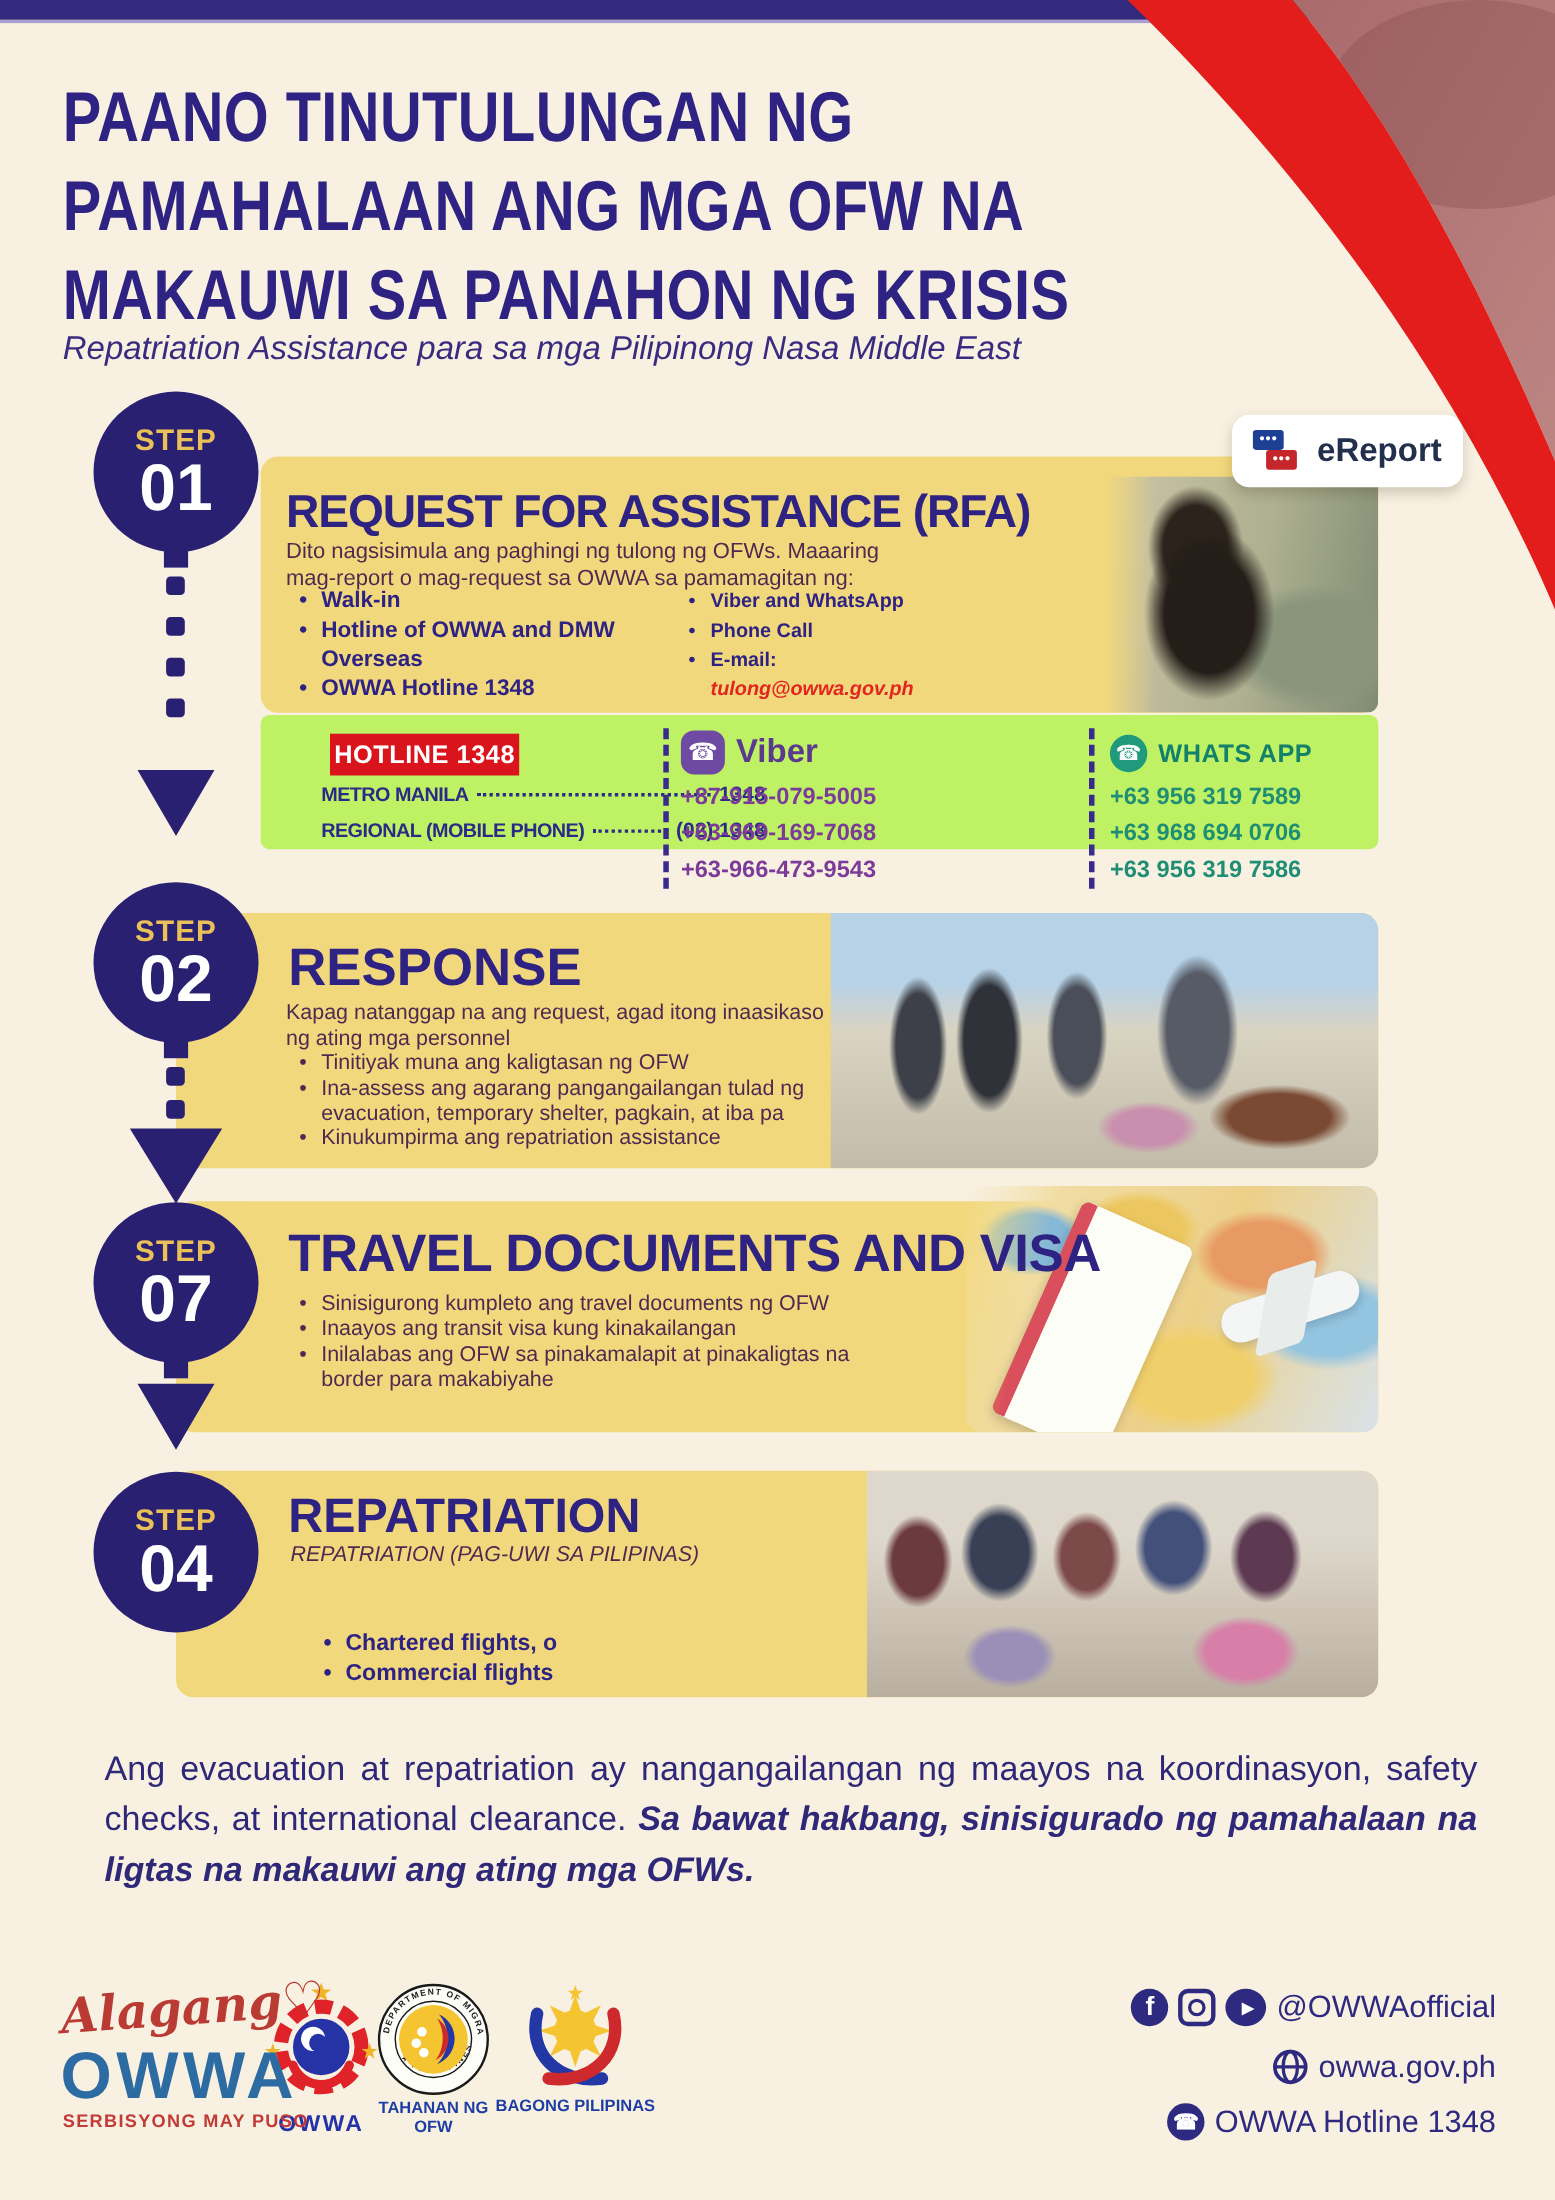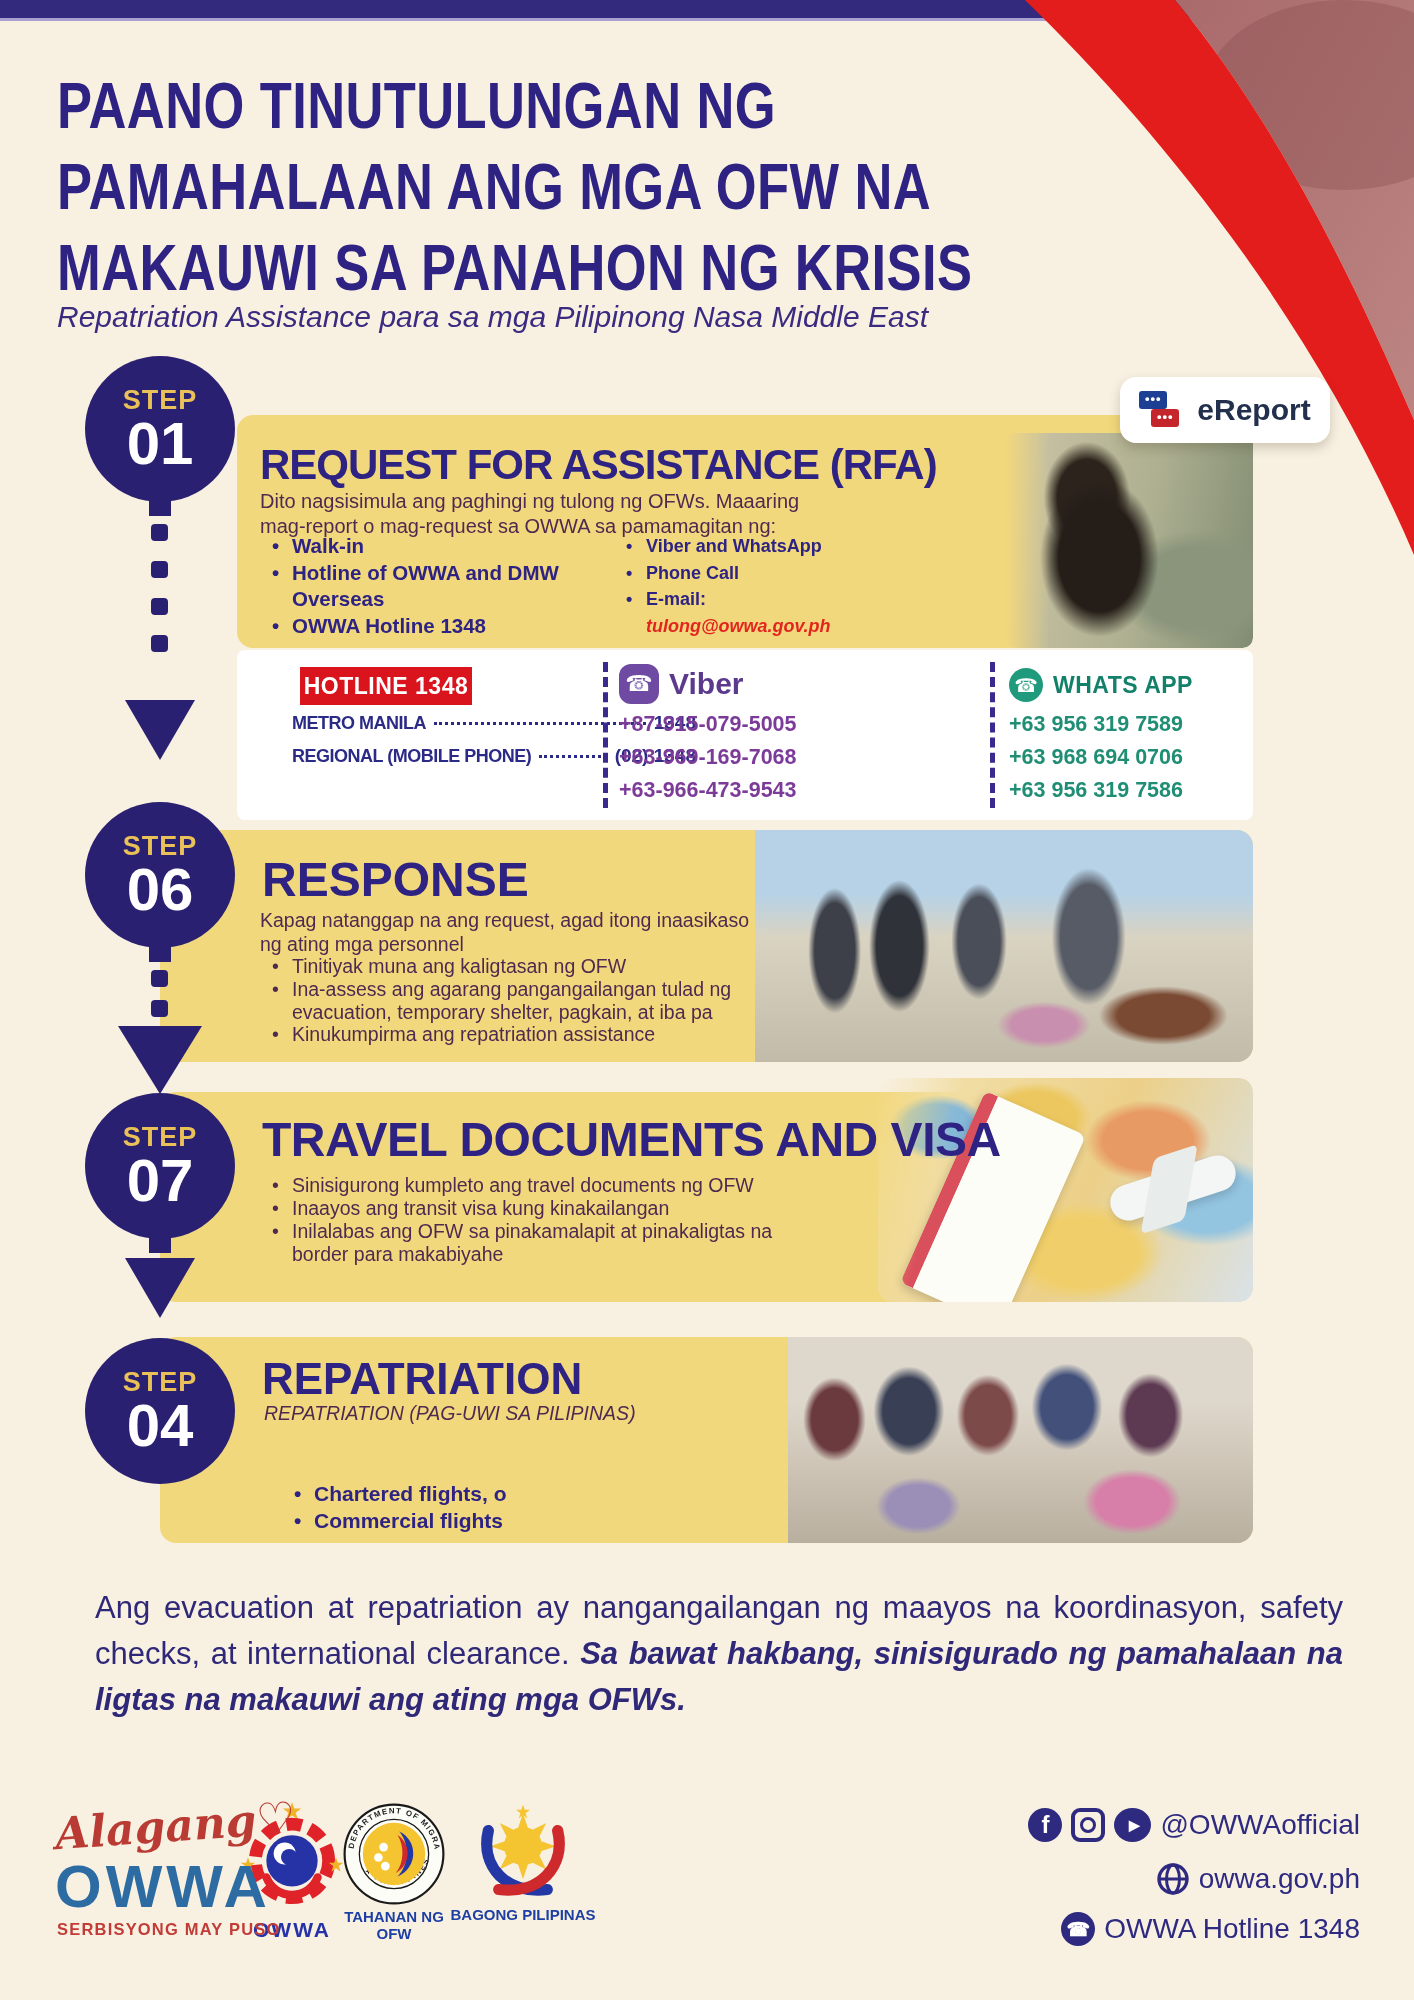--- a/index.html
+++ b/index.html
@@ -82,21 +82,21 @@
   .ereport{left:1120px;top:377px;width:210px;height:66px;background:#ffffff;border-radius:16px;
       box-shadow:0 5px 12px rgba(60,40,20,.22);display:flex;align-items:center;justify-content:center;
       gap:10px;z-index:7;}
   .er-icon{position:relative;width:48px;height:42px;}
   .er-b1,.er-b2{position:absolute;width:28px;height:18px;border-radius:3px;color:#fff;
       font-size:13px;line-height:16px;text-align:center;letter-spacing:1px;font-weight:800;}
   .er-b1{left:0;top:2px;background:#1d3f94;}
   .er-b2{left:12px;top:20px;background:#c5262c;}
   .er-text{font-size:30px;font-weight:800;color:#22304d;}
   
-  .hotline{left:237px;top:650px;width:1016px;height:170px;background:#ffffff;border-radius:8px;z-index:2;}
+  .hotline{left:237px;top:650px;width:1016px;height:122px;background:#bef264;border-radius:8px;z-index:2;}
   .hl-badge{position:absolute;left:63px;top:17px;width:172px;height:38px;background:#da141c;
       display:flex;align-items:center;justify-content:center;color:#fff;font-weight:800;font-size:23px;
       letter-spacing:.5px;}
   .hl-rows{position:absolute;left:55px;top:62px;width:404px;}
   .hl-row{display:flex;align-items:baseline;height:33px;}
   .hl-label{font-weight:700;font-size:18px;letter-spacing:-.5px;color:#2b2a86;white-space:nowrap;}
   .hl-dots{flex:1;border-bottom:3px dotted #2b2a86;margin:0 8px;transform:translateY(-4px);}
   .hl-val{font-weight:800;font-size:19px;color:#2b2a86;white-space:nowrap;}
   .hl-divider{position:absolute;top:12px;height:146px;width:0;border-left:5px dashed #392b8e;}
   .hl-col-head{position:absolute;display:flex;align-items:center;gap:10px;}
@@ -229,21 +229,21 @@
     </div>
     <div class="hl-nums" style="left:772px;top:62px;">
       <span class="hl-num wa-num">+63 956 319 7589</span>
       <span class="hl-num wa-num">+63 968 694 0706</span>
       <span class="hl-num wa-num">+63 956 319 7586</span>
     </div>
   </div>
 
   <div class="abs step-circle" style="left:85px;top:802px;">
     <span class="lbl">STEP</span>
-    <span class="num">06</span>
+    <span class="num">02</span>
   </div>
   <div class="abs stub" style="top:944px;"></div>
   <div class="abs dash" style="top:970px;"></div>
   <div class="abs dash" style="top:1000px;"></div>
   <div class="abs arrow big" style="top:1026px;"></div>
 
   <div class="abs panel" style="left:160px;top:830px;width:1093px;height:232px;"></div>
   <div class="abs photo photo2" style="left:755px;top:830px;width:498px;height:232px;"></div>
   <div class="abs panel-title" style="left:262px;top:852px;font-size:48px;">RESPONSE</div>
   <div class="abs intro plum" style="left:260px;top:908px;width:505px;font-size:19.5px;line-height:24px;">Kapag natanggap na ang request, agad itong inaasikaso ng ating mga personnel</div>

